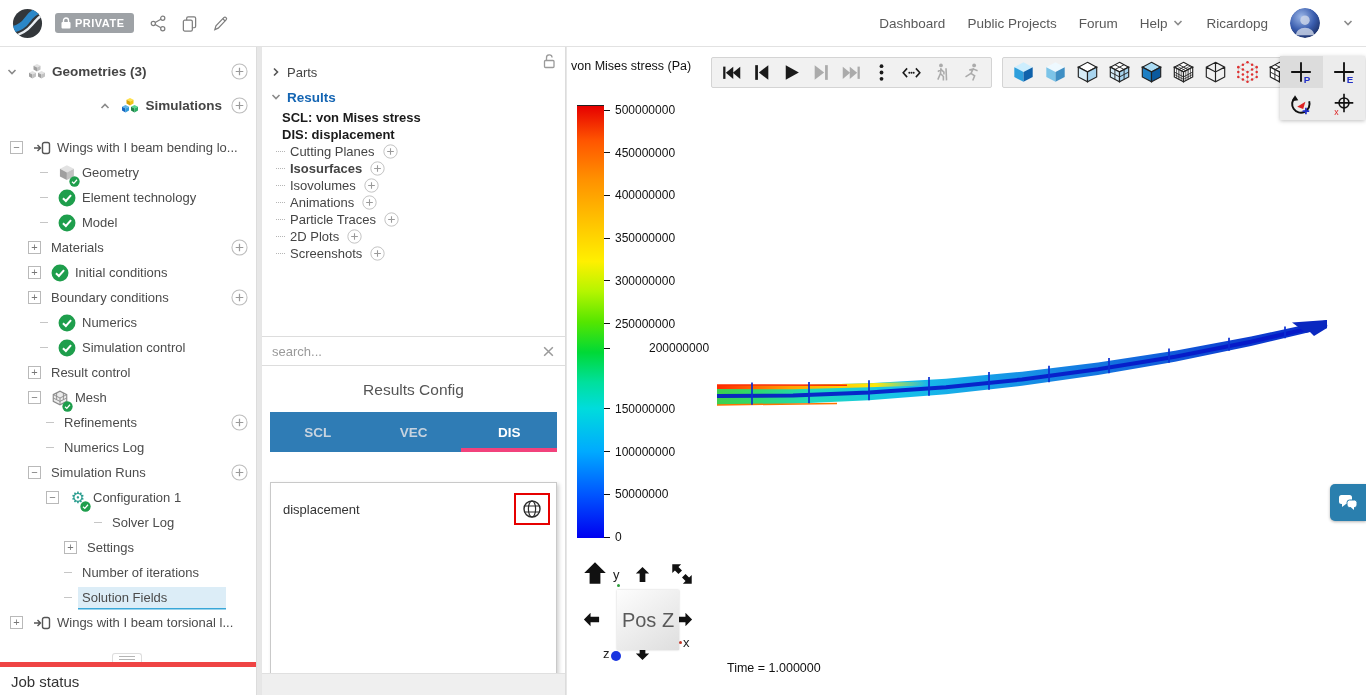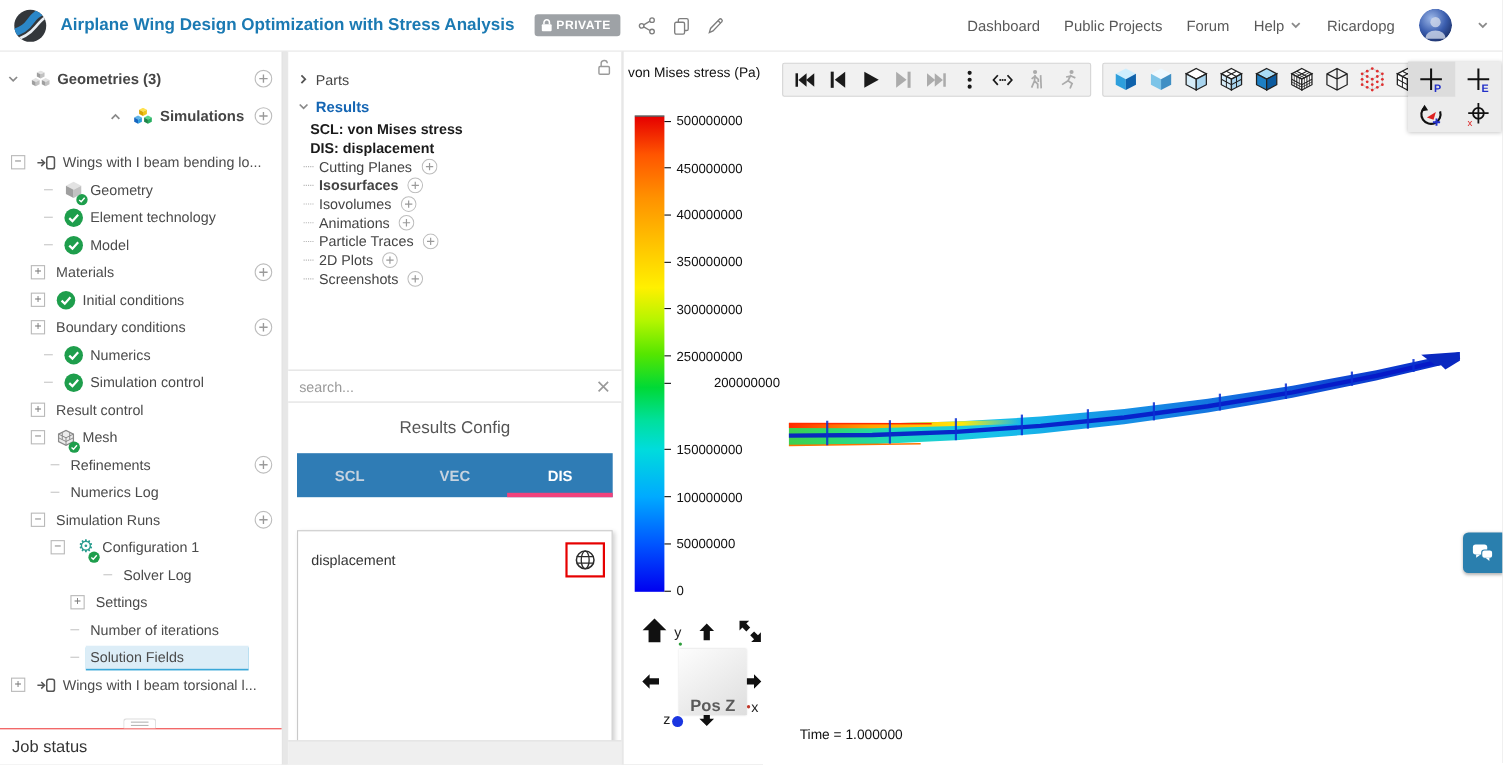--- a/index.html
+++ b/index.html
@@ -26,21 +26,21 @@
 .srow.selected .lblwrap{background:#dcedf7;box-shadow:0 1.5px 0 #39a7d8;flex:1}
 .ebox{width:13px;height:13px;border:1px solid #b9b9b9;font-size:11px;line-height:10px;text-align:center;color:#777;background:#fff;flex:0 0 13px}
 .dash{width:8px;border-top:1px solid #c6c6c6;flex:0 0 8px}
 .chev{width:12px;height:12px;flex:0 0 12px;display:inline-flex}
 .ico{position:relative;width:18px;height:18px;display:inline-flex;align-items:center;justify-content:center;flex:0 0 18px}
 .ico .chk{position:absolute;right:-4px;bottom:-4px;width:11px;height:11px}
 .gear{font-size:16px;line-height:1;color:#2a9d8f}
 .addbtn{position:absolute;right:8px;width:17px;height:17px;display:inline-flex}
 .lhandle{position:absolute;bottom:33px;left:112px;width:30px;height:9px;background:#fff;border:1px solid #ddd;border-bottom:none;border-radius:3px 3px 0 0;display:flex;flex-direction:column;justify-content:center;align-items:center;gap:2px;z-index:2}
 .lhandle i{display:block;width:16px;height:0;border-top:1px solid #b5b5b5}
-.jobbar{position:absolute;bottom:0;left:0;right:0;height:33px;background:#fff;border-top:1px solid #ef4444;display:flex;align-items:center;padding:0 11px;font-size:15px;color:#333}
+.jobbar{position:absolute;bottom:0;left:0;right:0;height:33px;background:#fff;border-top:5px solid #ef4444;display:flex;align-items:center;padding:0 11px;font-size:15px;color:#333}
 
 .mid{width:305px;background:#fff;position:relative;margin-right:1px;border-left:1px solid #e6e6e6;border-right:1px solid #dcdcdc}
 .midtree{height:289px;position:relative;padding-top:12px}
 .mlock{position:absolute;top:6px;right:8px;width:16px;height:16px}
 .mrow{display:flex;align-items:center;gap:5px;height:17px;font-size:13px;color:#444;padding-left:8px;white-space:nowrap}
 .mrow .mdash{width:9px;border-top:1px dotted #b5b5b5}
 .mrow.row-parts{height:26px}
 .mrow.row-results{height:24px;font-weight:bold;color:#1465b3;font-size:13.5px}
 .mrow.row-field{font-weight:bold;color:#1a1a1a;padding-left:20px;font-size:13px}
 .mrow .madd{width:15px;height:15px;display:inline-flex;margin-left:3px}
@@ -67,21 +67,21 @@
 .cbtick i{display:block;width:6px;border-top:1.5px solid #111}
 .tbar{position:absolute;top:10px;height:31px;background:#f1f1f1;border:1px solid #d4d4d4;border-radius:2px;display:flex;align-items:center;padding:0 9px;gap:9px}
 .tbar .tbtn{width:21px;height:21px;display:inline-flex;align-items:center;justify-content:center}
 .tbcubes .tbtn{width:23px;height:23px}
 .floatpanel{position:absolute;left:713px;top:9px;width:85px;height:64px;background:#ececec;box-shadow:0 1px 4px rgba(0,0,0,.25);display:grid;grid-template-columns:1fr 1fr;z-index:3}
 .floatpanel .fbtn{display:flex;align-items:center;justify-content:center}
 .floatpanel .fbtn.sel{background:#dcdcdc}
 .floatpanel .fbtn svg{width:24px;height:24px}
 .navcube{position:absolute;left:8px;top:508px;width:132px;height:118px}
 .nc{position:absolute;display:inline-flex}
-.poszbox{position:absolute;left:42px;top:35px;width:62px;height:60px;background:linear-gradient(145deg,#fdfdfd,#dedede);display:flex;align-items:flex-end;justify-content:center;font-size:15px;font-weight:bold;color:#5a5a5a;box-shadow:0 0 2px rgba(0,0,0,.2)}
+.poszbox{position:absolute;left:42px;top:35px;width:62px;height:60px;background:linear-gradient(145deg,#fdfdfd,#dedede);display:flex;align-items:center;justify-content:center;font-size:20px;font-weight:normal;color:#5a5a5a;box-shadow:0 0 2px rgba(0,0,0,.2)}
 .axlab{position:absolute;font-size:13px;color:#222}
 .dot{position:absolute;border-radius:50%}
 .timelabel{position:absolute;left:160px;top:614px;font-size:12.5px;color:#111}
 .chatbtn{position:absolute;right:0;top:437px;width:36px;height:37px;background:#2a7fae;border-radius:5px 0 0 5px;display:flex;align-items:center;justify-content:center;box-shadow:0 1px 3px rgba(0,0,0,.3)}
 </style>
 </head>
 <body>
 
 <div class="app">
 
@@ -91,21 +91,20 @@
             <clipPath id="lc">
               <circle cx="16" cy="16" r="15"></circle>
             </clipPath>
           </defs>
           <g clip-path="url(#lc)">
             <rect width="32" height="32" fill="#33373b"></rect>
             <path d="M-3,23 Q10,21 16,12 T35,-1" stroke="#2b87c8" stroke-width="7" fill="none"></path>
             <path d="M-3,30 Q12,28 21,17 T37,4" stroke="#e9eef3" stroke-width="2.5" fill="none"></path>
           </g>
         </svg></span>
-    <span class="title">Airplane Wing Design Optimization with Stress Analysis</span>
     <span class="badge">
         <svg width="10" height="12" viewBox="0 0 10 12">
           <rect x="0.5" y="5" width="9" height="6.5" rx="1" fill="#fff"></rect>
           <path d="M2.5,5 V3.5 a2.5,2.5 0 0 1 5,0 V5" stroke="#fff" stroke-width="1.4" fill="none"></path>
         </svg>
         <span>PRIVATE</span>
       </span>
     <span class="hact">
       <span>
           <svg viewBox="0 0 18 18" fill="none" stroke="#7e7e7e" stroke-width="1.3">

